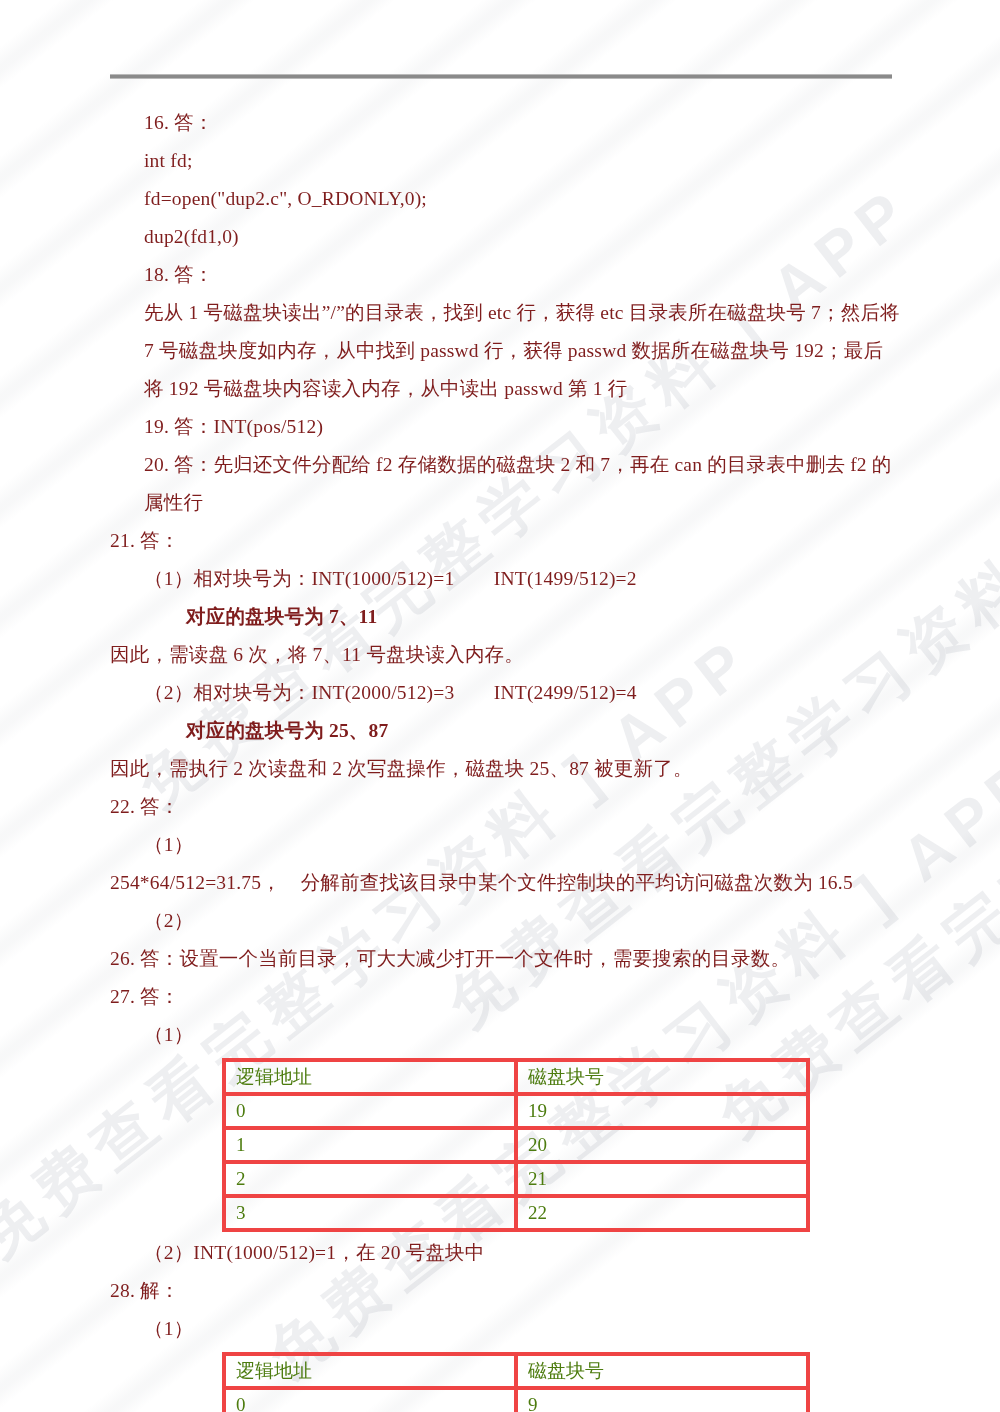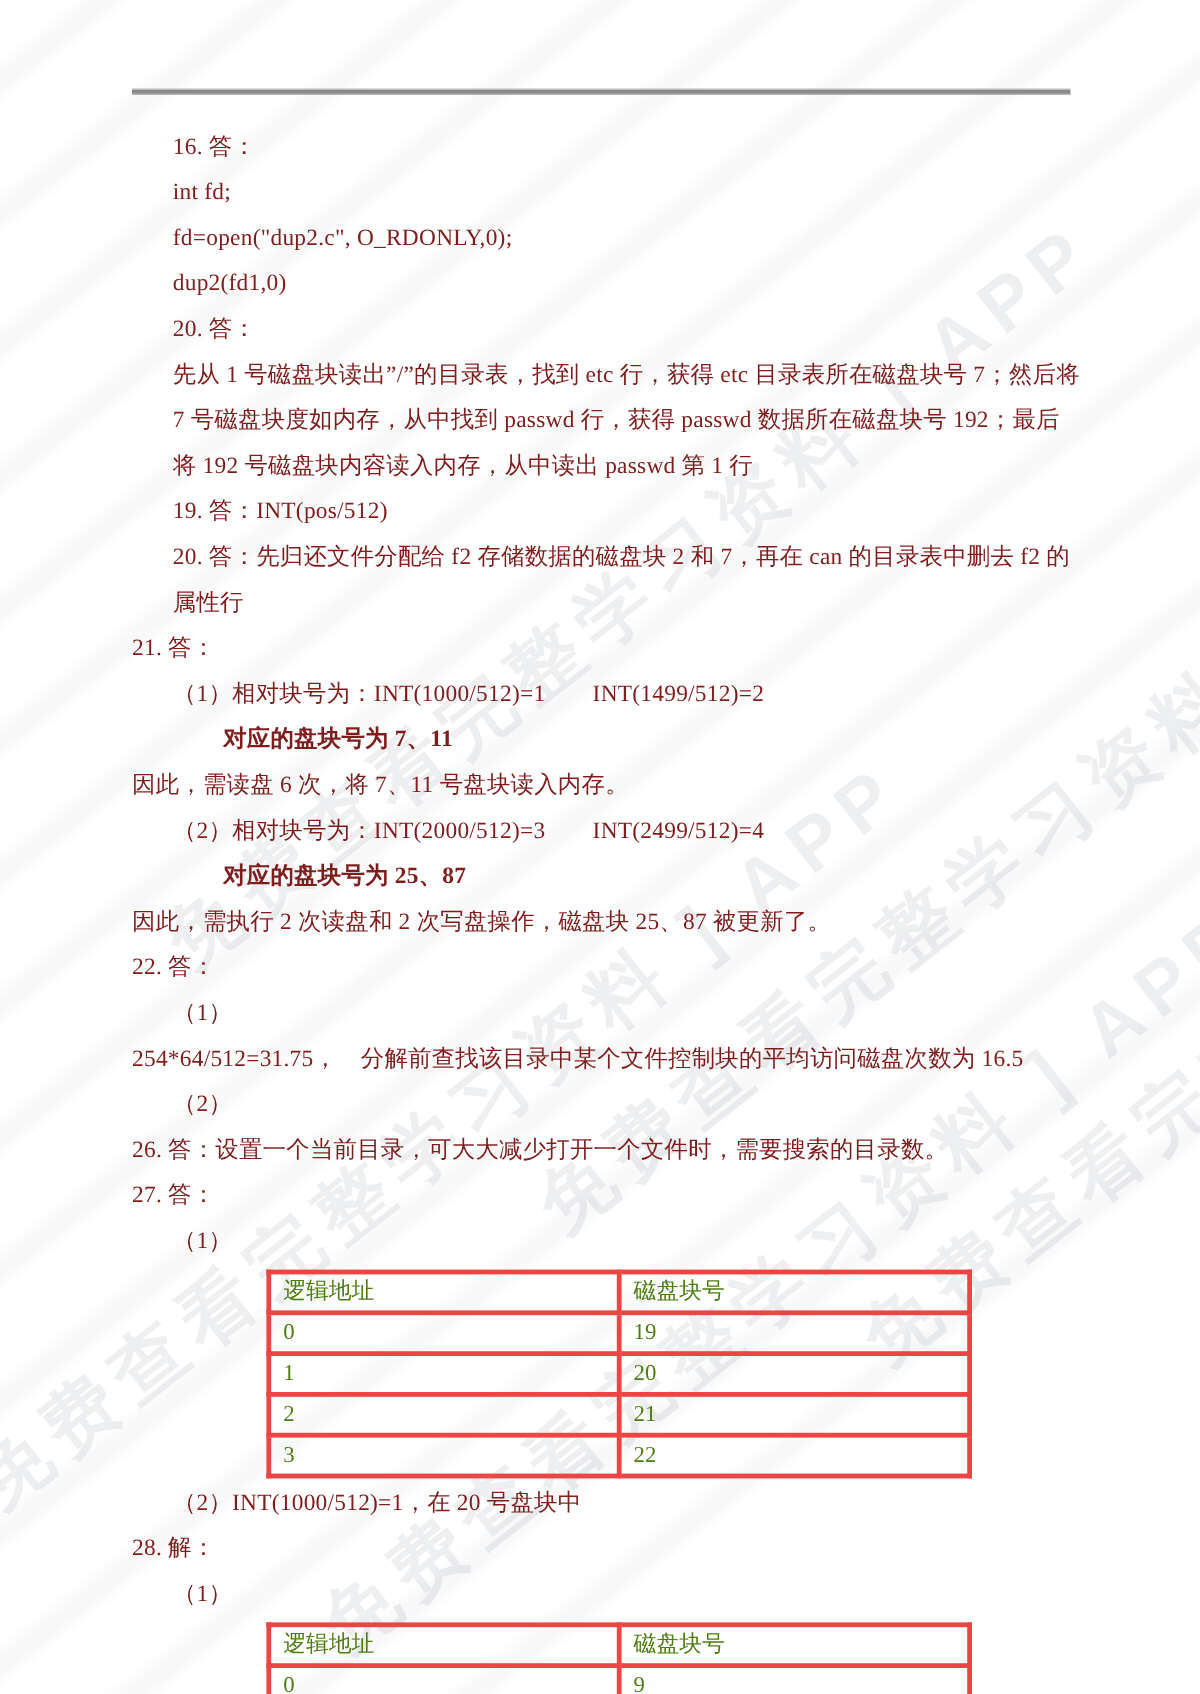--- a/index.html
+++ b/index.html
@@ -148,21 +148,21 @@
 
     <div id="header-rule"></div>
 
     <div class="body-block">
 
       <p class="indent1">16. 答：</p>
       <p class="code">int fd;</p>
       <p class="code">fd=open("dup2.c", O_RDONLY,0);</p>
       <p class="code">dup2(fd1,0)</p>
 
-      <p class="indent1">20. 答：</p>
+      <p class="indent1">18. 答：</p>
       <p class="indent2">先从 1 号磁盘块读出”/”的目录表，找到 etc 行，获得 etc 目录表所在磁盘块号 7；然后将 7 号磁盘块度如内存，从中找到 passwd 行，获得 passwd 数据所在磁盘块号 192；最后将 192 号磁盘块内容读入内存，从中读出 passwd 第 1 行</p>
 
       <p class="indent1">19. 答：INT(pos/512)</p>
       <p class="indent1">20. 答：先归还文件分配给 f2 存储数据的磁盘块 2 和 7，再在 can 的目录表中删去 f2 的属性行</p>
 
       <p class="flush">21. 答：</p>
       <p class="indent1">（1）相对块号为：INT(1000/512)=1　　INT(1499/512)=2</p>
       <p class="indent3">对应的盘块号为 7、11</p>
       <p class="flush">因此，需读盘 6 次，将 7、11 号盘块读入内存。</p>
       <p class="indent1">（2）相对块号为：INT(2000/512)=3　　INT(2499/512)=4</p>

